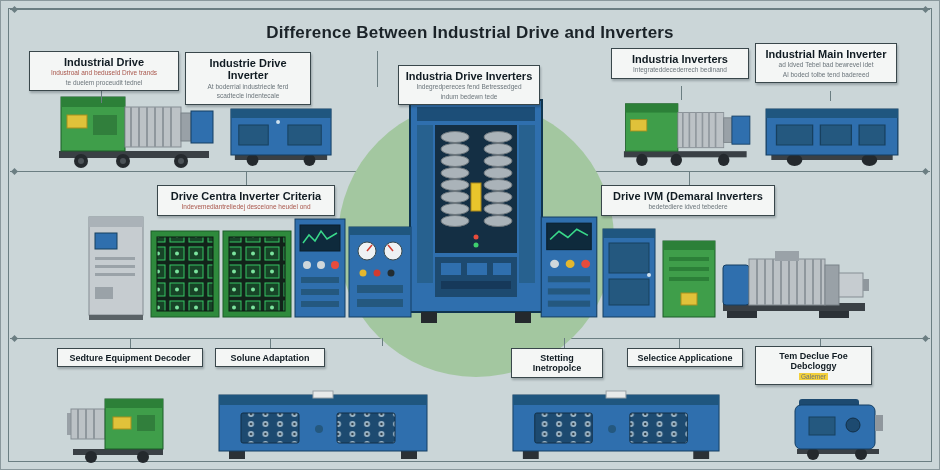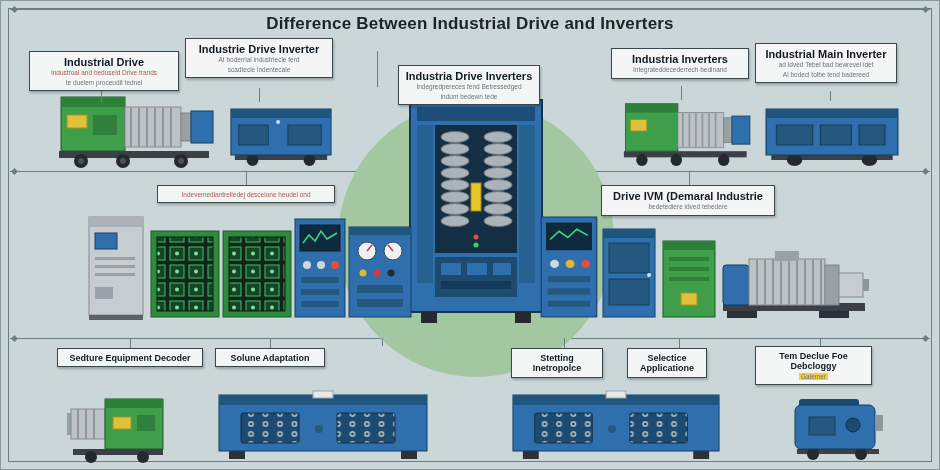--- a/index.html
+++ b/index.html
@@ -6,21 +6,21 @@
   html,body { background:#e8ecec; }
   .canvas {
     position:relative; width:940px; height:470px;
     background:#cbd6d8;
     font-family:"Liberation Sans", sans-serif;
     border:1px solid #8a989c; overflow:hidden;
   }
   .frame { position:absolute; left:7px; top:7px; right:7px; bottom:7px;
            border:1px solid #6b7e82; pointer-events:none; }
   .title {
-    position:absolute; top:13px; left:0; right:0; text-align:center;
+    position:absolute; top:22px; left:0; right:0; text-align:center;
     font-size:17px; font-weight:bold; color:#1b2328; letter-spacing:.2px;
   }
   .hline { position:absolute; left:9px; right:9px; height:1px; background:#6b7e82; }
   .hline::before,.hline::after {
     content:""; position:absolute; top:-2px; width:5px; height:5px;
     background:#6b7e82; transform:rotate(45deg);
   }
   .hline::before { left:2px; } .hline::after { right:2px; }
   .vline { position:absolute; width:1px; background:#6b7e82; }
   .halo { position:absolute; border-radius:50%; background:#a3c7a0; }
@@ -375,21 +375,21 @@
   <div class="vline" style="left:563px;top:337px;height:10px"></div>
   <div class="vline" style="left:678px;top:337px;height:10px"></div>
   <div class="vline" style="left:819px;top:337px;height:8px"></div>
 
   <div class="label-box" style="left:28px;top:50px;width:150px">
     <div class="lb-title">Industrial Drive</div>
     <div class="lb-sub red">Industroal and beduseld Drive trands</div>
     <div class="lb-sub">te duelem proceudit tednel</div>
   </div>
 
-  <div class="label-box" style="left:184px;top:37px;width:148px">
+  <div class="label-box" style="left:184px;top:51px;width:126px">
     <div class="lb-title">Industrie Drive Inverter</div>
     <div class="lb-sub">At boderrial industriecle ferd</div>
     <div class="lb-sub">scadtecle indentecale</div>
   </div>
 
   <div class="label-box" style="left:397px;top:64px;width:142px">
     <div class="lb-title">Industria Drive Inverters</div>
     <div class="lb-sub">Indegredpereces fend Betressedged</div>
     <div class="lb-sub">indum bedewn tede</div>
   </div>
@@ -399,42 +399,43 @@
     <div class="lb-sub">Integrateddecederrech bedinand</div>
   </div>
 
   <div class="label-box" style="left:754px;top:42px;width:142px">
     <div class="lb-title">Industrial Main Inverter</div>
     <div class="lb-sub">ad Idved Tebel bad bewrevel idet</div>
     <div class="lb-sub">Al bodecl tolbe tend badereed</div>
   </div>
 
   <div class="label-box" style="left:156px;top:184px;width:178px">
+    <div class="lb-title">Drive Centra Inverter Criteria</div>
     <div class="lb-sub red">Indevemediantreliedej desceione heudel ond</div>
   </div>
 
   <div class="label-box" style="left:600px;top:184px;width:174px">
-    <div class="lb-title">Drive IVM (Demaral Industrie</div>
+    <div class="lb-title">Drive IVM (Demaral Inverters</div>
     <div class="lb-sub">bedetediere idved tebedere</div>
   </div>
 
   <div class="label-box sm" style="left:214px;top:347px;width:110px">
     <div class="lb-title">Solune Adaptation</div>
   </div>
 
   <div class="label-box sm" style="left:56px;top:347px;width:146px">
     <div class="lb-title">Sedture Equipment Decoder</div>
   </div>
 
 
   <div class="label-box sm" style="left:510px;top:347px;width:92px">
     <div class="lb-title">Stetting Inetropolce</div>
   </div>
 
-  <div class="label-box sm" style="left:626px;top:347px;width:80px">
+  <div class="label-box sm" style="left:626px;top:347px;width:116px">
     <div class="lb-title">Selectice Applicatione</div>
   </div>
 
   <div class="label-box sm" style="left:754px;top:345px;width:117px">
     <div class="lb-title">Tem Declue Foe Debcloggy</div>
     <div class="lb-sub"><span class="hl-yellow">Galemer</span></div>
   </div>
 
   <div class="title">Difference Between Industrial Drive and Inverters</div>
 

